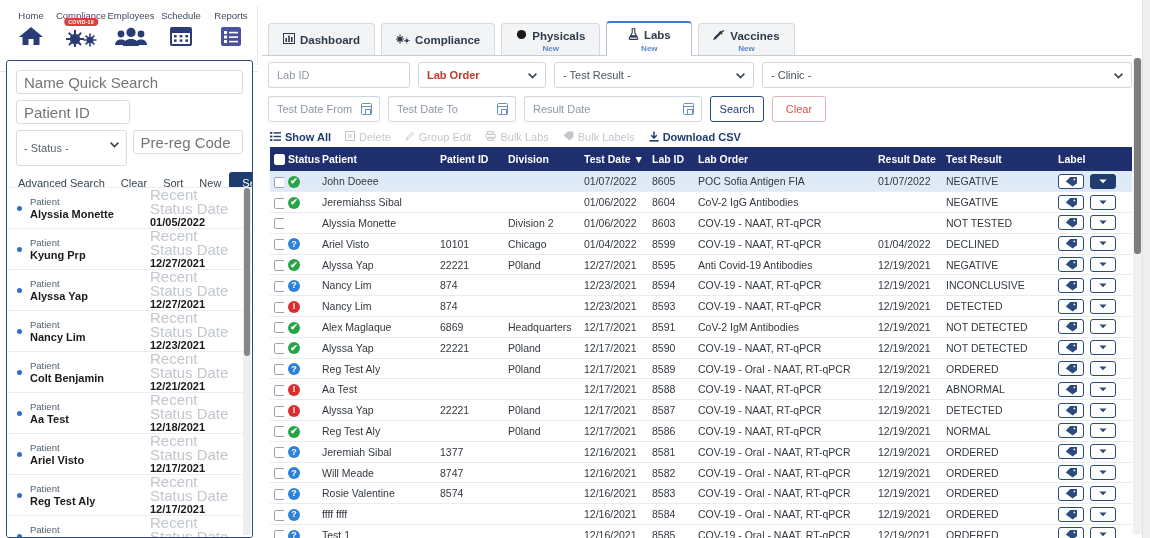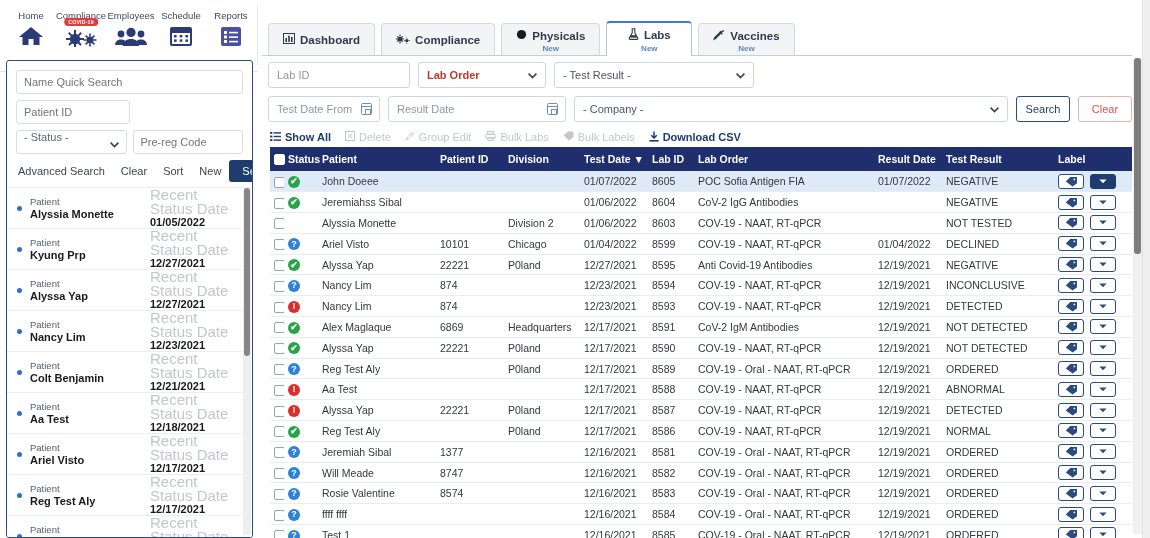--- a/index.html
+++ b/index.html
@@ -40,29 +40,29 @@
 
   
   .leftpanel {
     position: absolute; left: 6px; top: 60px; width: 247px; height: 478px;
     border: 1px solid #2b4a7d; border-radius: 3px; background: #fff;
     overflow: hidden;
   }
   .lp-search { padding: 9px 9px 6px 9px; }
   .lp-input {
     width: 100%; height: 24px; border: 1px solid #d8dde3; border-radius: 3px;
-    padding: 0 7px; font-size: 11px; color: #9aa3ad; background: #fff;
+    padding: 0 7px; font-size: 15px; color: #9aa3ad; background: #fff;
     font-family: "Liberation Sans", sans-serif; outline: none; margin-bottom: 6px;
   }
   .lp-row { display: flex; gap: 6px; margin-bottom: 6px; }
   .lp-row .lp-input { margin-bottom: 0; }
   .lp-sel {
-    position: relative; width: 50%; height: 24px; border: 1px solid #d8dde3;
+    position: relative; width: 50%; height: 36px; border: 1px solid #d8dde3;
     border-radius: 3px; background: #fff; font-size: 11px; color: #5c6670;
-    display: flex; padding: 0 7px;
+    display: flex; align-items: center; padding: 0 7px;
   }
   .lp-sel .chev { position: absolute; right: 7px; top: 7px; }
   .lp-actions {
     display: flex; align-items: center; gap: 0; margin-top: 2px; padding-bottom: 17px;
   }
   .lp-link {
     font-size: 11px; color: #3a4652; padding: 4px 8px; cursor: pointer; white-space: nowrap;
   }
   .lp-link:first-child { padding-left: 2px; }
   .btn-search {
@@ -424,36 +424,40 @@
                 <path d="M0.6 0.6L4.5 4.6L8.4 0.6" stroke="#3a4652" stroke-width="1.6" fill="none"></path>
               </svg></span>
         </div>
         <div class="fld dark" style="width:200px">
           <span>- Test Result -</span>
           <span class="caret">
             <svg width="9" height="6" viewBox="0 0 9 6">
                 <path d="M0.6 0.6L4.5 4.6L8.4 0.6" stroke="#3a4652" stroke-width="1.6" fill="none"></path>
               </svg></span>
         </div>
+        <div class="fld dark" style="flex:1">
+          <span>- Clinic -</span>
+          <span class="caret">
+            <svg width="9" height="6" viewBox="0 0 9 6">
+                <path d="M0.6 0.6L4.5 4.6L8.4 0.6" stroke="#3a4652" stroke-width="1.6" fill="none"></path>
+              </svg></span>
+        </div>
       </div>
       <div class="frow">
         <div class="fld" style="width:112px">
           <span>Test Date From</span>
           <span class="cal"></span>
         </div>
+        <div class="fld" style="width:128px">
+          <span>Test Date To</span>
+          <span class="cal"></span>
+        </div>
         <div class="fld" style="width:178px">
           <span>Result Date</span>
           <span class="cal"></span>
-        </div>
-        <div class="fld dark" style="flex:1">
-          <span>- Company -</span>
-          <span class="caret">
-            <svg width="9" height="6" viewBox="0 0 9 6">
-                <path d="M0.6 0.6L4.5 4.6L8.4 0.6" stroke="#3a4652" stroke-width="1.6" fill="none"></path>
-              </svg></span>
         </div>
         <div class="btn-sm btn-outline-blue">Search</div>
         <div class="btn-sm btn-outline-red">Clear</div>
       </div>
     </div>
 
     <div class="toolbar">
       <span class="tb-item">
         <span>
           <svg width="11" height="9" viewBox="0 0 11 9">

